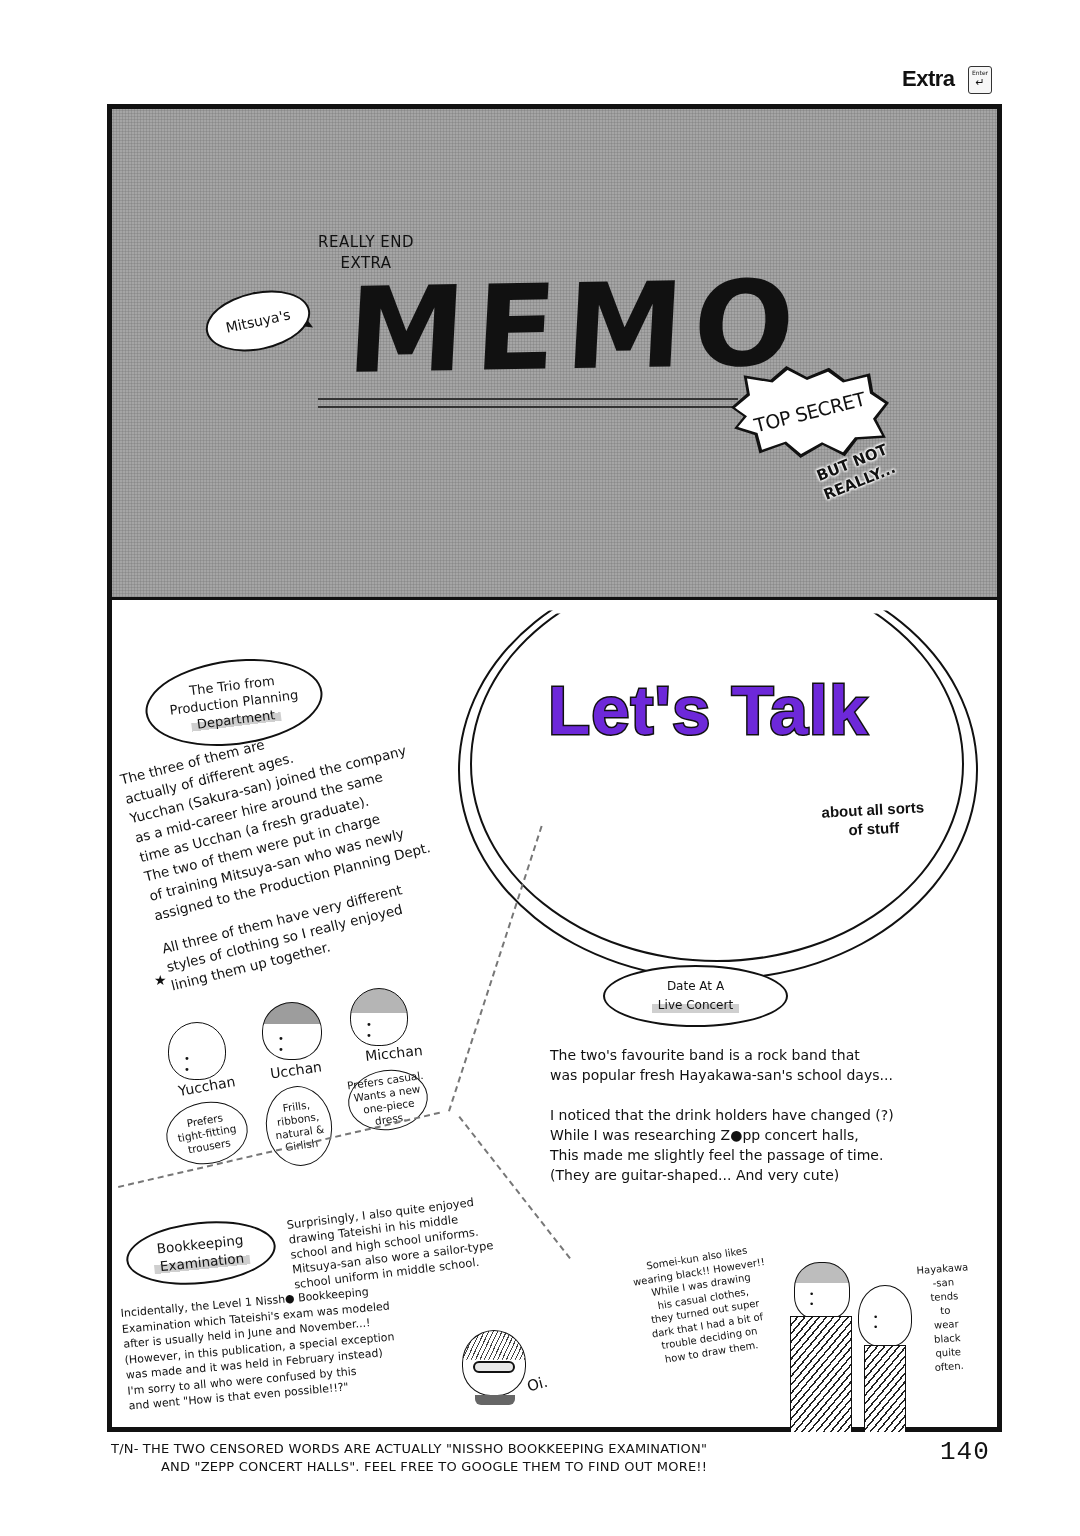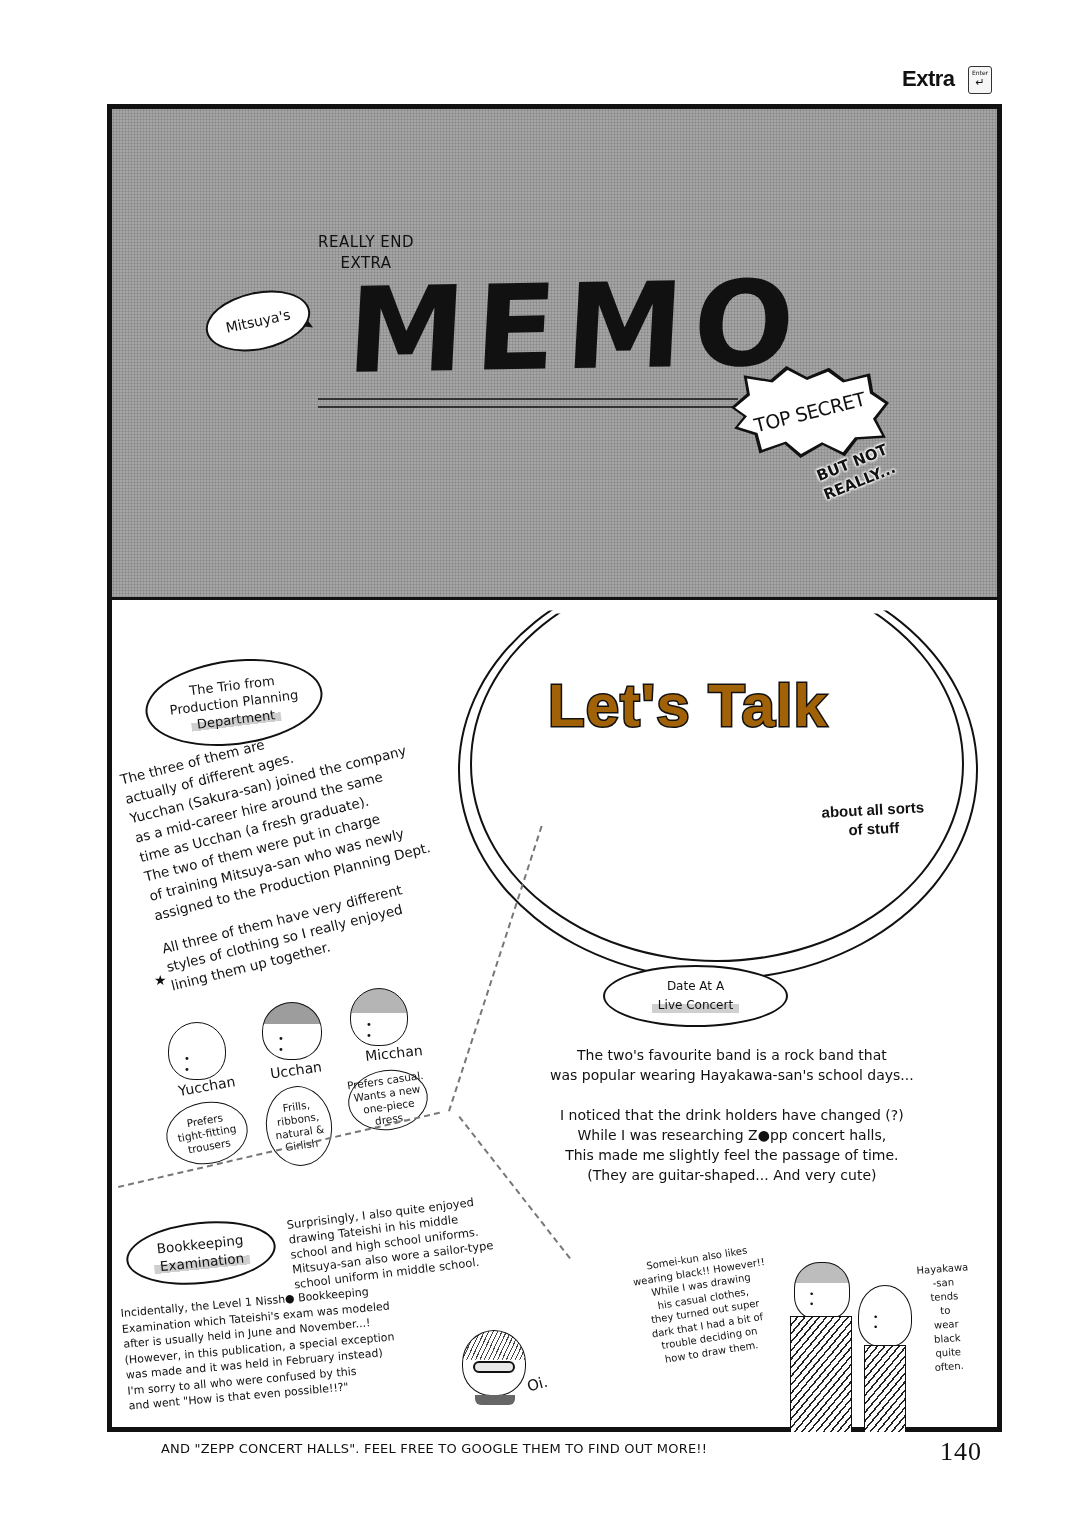--- a/index.html
+++ b/index.html
@@ -41,21 +41,21 @@
     .top-secret span { font-size: 19px; transform: rotate(-14deg); letter-spacing: -0.5px; }
     .not-really { left: 818px; top: 452px; font-size: 15px; font-weight: bold; line-height: 20px; text-align: center; transform: rotate(-22deg);
       color: #111; text-shadow: 0 0 3px #fff, 0 0 3px #fff, 0 0 3px #fff, 0 0 3px #fff; }
 
     
     .hand { font-family: "DejaVu Sans", sans-serif; color: #111; }
 
     .arc-outer { left: 458px; top: 560px; width: 520px; height: 420px; border: 2px solid #111; border-radius: 50%; clip-path: inset(12% 0 0 0); }
     .arc-inner { left: 470px; top: 566px; width: 494px; height: 396px; border: 2px solid #111; border-radius: 50%; clip-path: inset(12% 0 0 0); }
 
-    .lets-talk { left: 548px; top: 676px; font-family: "Liberation Sans", sans-serif; font-weight: bold; font-size: 60px; line-height: 1; color: #a16207; letter-spacing: 1px;
+    .lets-talk { left: 548px; top: 676px; font-family: "Liberation Sans", sans-serif; font-weight: bold; font-size: 69px; line-height: 1; color: #6d28d9; letter-spacing: 1px;
       -webkit-text-stroke: 3px #111; paint-order: stroke fill; }
     .about-stuff { left: 822px; top: 800px; font-family: "Liberation Sans", sans-serif; font-weight: bold; font-size: 15px; line-height: 19px; text-align: center; transform: rotate(-3deg); }
 
     .oval-label { border: 2px solid #111; border-radius: 50%; display: flex; flex-direction: column; align-items: center; justify-content: center; background: #fff; text-align: center; }
     .hl { background: linear-gradient(transparent 40%, #cfcfcf 40%, #cfcfcf 90%, transparent 90%); padding: 0 6px; }
 
     .trio-oval { left: 145px; top: 660px; width: 178px; height: 85px; transform: rotate(-7deg); font-size: 13px; line-height: 17px; }
 
     .trio-text { left: 118px; top: 770px; width: 380px; font-size: 13.5px; line-height: 20px; transform: rotate(-14deg); transform-origin: 0 0; }
     .trio-text p { white-space: nowrap; }
@@ -78,21 +78,21 @@
     .bubble-ucchan { left: 266px; top: 1086px; width: 66px; height: 80px; transform: rotate(-8deg); }
     .bubble-micchan { left: 348px; top: 1070px; width: 80px; height: 60px; transform: rotate(-8deg); }
 
     .dash { border-top: 2px dashed #777; transform-origin: 0 0; }
     .dash1 { left: 118px; top: 1186px; width: 330px; transform: rotate(-13deg); }
     .dash2 { left: 448px; top: 1111px; width: 300px; transform: rotate(-72deg); }
     .dash3 { left: 460px; top: 1116px; width: 180px; transform: rotate(52deg); }
 
     .date-oval { left: 603px; top: 965px; width: 185px; height: 62px; font-size: 12px; line-height: 19px; }
     .date-text { left: 550px; top: 1045px; font-size: 14px; line-height: 20px; }
-    .date-text p { white-space: nowrap; text-align: center; }
+    .date-text p { white-space: nowrap; }
     .date-text .gap { height: 20px; }
 
     .book-oval { left: 126px; top: 1222px; width: 150px; height: 62px; font-size: 13.5px; line-height: 18px; transform: rotate(-6deg); }
     .book-text { left: 286px; top: 1218px; font-size: 11.5px; line-height: 15px; transform: rotate(-7deg); transform-origin: 0 0; }
     .book-text p { white-space: nowrap; }
 
     .incident-text { left: 120px; top: 1306px; font-size: 11px; line-height: 15.5px; transform: rotate(-5deg); transform-origin: 0 0; }
     .incident-text p { white-space: nowrap; }
 
     .tateishi { left: 462px; top: 1330px; width: 64px; height: 66px; border: 1.8px solid #111; border-radius: 50% 50% 45% 45%; background: repeating-linear-gradient(115deg, #fff 0 3px, #444 3px 4px) top/100% 45% no-repeat, #fff; }
@@ -109,21 +109,21 @@
     .haya { left: 858px; top: 1285px; width: 52px; height: 147px; }
     .haya .head { position: absolute; left: 0; top: 0; width: 54px; height: 62px; border: 1.8px solid #111; border-radius: 50% 50% 40% 40%; background: #fff; }
     .haya .body { position: absolute; left: 6px; top: 60px; width: 42px; height: 87px; border: 1.8px solid #111; border-bottom: none; background: repeating-linear-gradient(-50deg, #fff 0 4px, #222 4px 5.5px); }
     .eyes2 { position: absolute; left: 14px; top: 26px; font-size: 9px; letter-spacing: 12px; }
 
     .haya-text { left: 920px; top: 1262px; font-size: 10px; line-height: 14px; text-align: center; transform: rotate(-4deg); }
 
     
     .tn-note { left: 111px; top: 1440px; font-family: "DejaVu Sans", sans-serif; font-size: 13px; line-height: 18px; letter-spacing: 0.2px; text-transform: uppercase; }
     .tn-note .line2 { padding-left: 50px; display: block; }
-    .page-num { left: 940px; top: 1437px; font-family: Liberation Serif, serif; font-size: 26px; letter-spacing: 1px; }
+    .page-num { left: 940px; top: 1437px; font-family: Liberation Mono, monospace; font-size: 26px; letter-spacing: 1px; }
   </style>
 </head>
 <body>
 
 <div class="abs extra-label">Extra</div>
 <div class="abs enter-key">
   <span>Enter</span>
   <span class="arrow">↵</span>
 </div>
 
@@ -221,21 +221,21 @@
 <div class="abs dash dash1"></div>
 <div class="abs dash dash2"></div>
 <div class="abs dash dash3"></div>
 
 <div class="abs oval-label date-oval hand">
   <span>Date At A</span>
   <span class="hl">Live Concert</span>
 </div>
 <div class="abs date-text hand">
   <p>The two's favourite band is a rock band that</p>
-  <p>was popular wearing Hayakawa-san's school days...</p>
+  <p>was popular fresh Hayakawa-san's school days...</p>
   <div class="gap"></div>
   <p>I noticed that the drink holders have changed (?)</p>
   <p>While I was researching Z●pp concert halls,</p>
   <p>This made me slightly feel the passage of time.</p>
   <p>(They are guitar-shaped... And very cute)</p>
 </div>
 
 <div class="abs oval-label book-oval hand">
   <span>Bookkeeping</span>
   <span class="hl">Examination</span>
@@ -289,15 +289,16 @@
   <div>-san</div>
   <div>tends</div>
   <div>to</div>
   <div>wear</div>
   <div>black</div>
   <div>quite</div>
   <div>often.</div>
 </div>
 
 <div class="abs tn-note">
+  <span>T/N- The two censored words are actually "Nissho Bookkeeping Examination"</span>
   <span class="line2">and "Zepp Concert Halls". Feel free to google them to find out more!!</span>
 </div>
 <div class="abs page-num">140</div>
 
 </body></html>

